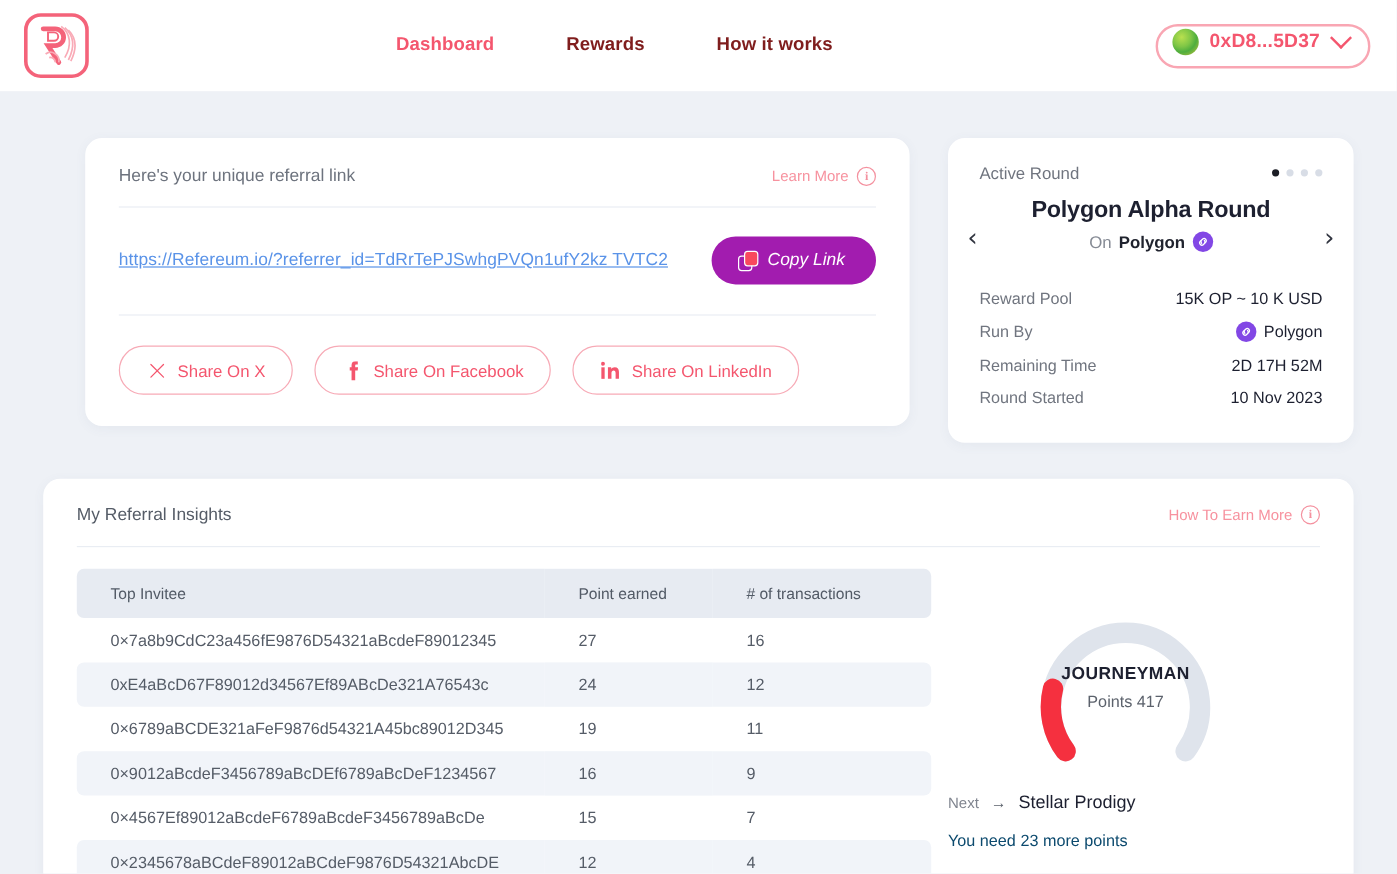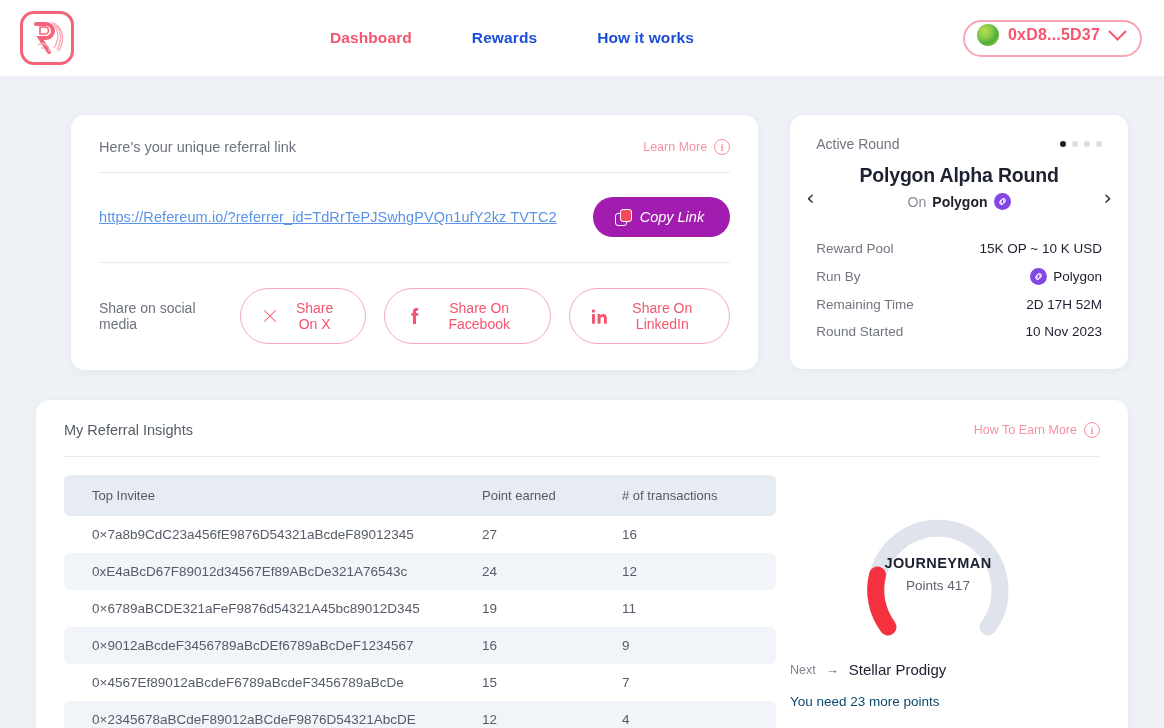--- a/index.html
+++ b/index.html
@@ -33,21 +33,21 @@
   .nav {
     position: absolute;
     left: 330px;
     display: flex;
     align-items: center;
     gap: 60px;
   }
   .nav-item {
     font-size: 15.5px;
     font-weight: bold;
-    color: #1d4ed8;
+    color: #7f1d1d;
     cursor: pointer;
     letter-spacing: .1px;
   }
   .nav-item.active { color: #f4566e; }
 
   .wallet {
     position: absolute;
     right: 22px;
     display: flex;
     align-items: center;
@@ -262,21 +262,20 @@
 
       <div class="ref-link-row">
         <a class="ref-link" href="#">https://Refereum.io/?referrer_id=TdRrTePJSwhgPVQn1ufY2kz TVTC2</a>
         <button class="copy-btn">
           <span class="copy-ic"></span>
           <span>Copy Link</span>
         </button>
       </div>
 
       <div class="social-row">
-        <span class="social-label">Share on social media</span>
 
         <button class="social-btn">
           <span class="sicon">
             <svg width="14" height="14" viewBox="0 0 24 24" fill="none" stroke="#f4566e" stroke-width="1.8" stroke-linecap="round">
               <path d="M3 3 L21 21 M21 3 L3 21"></path>
             </svg>
           </span>
           <span>Share On X</span>
         </button>
 

